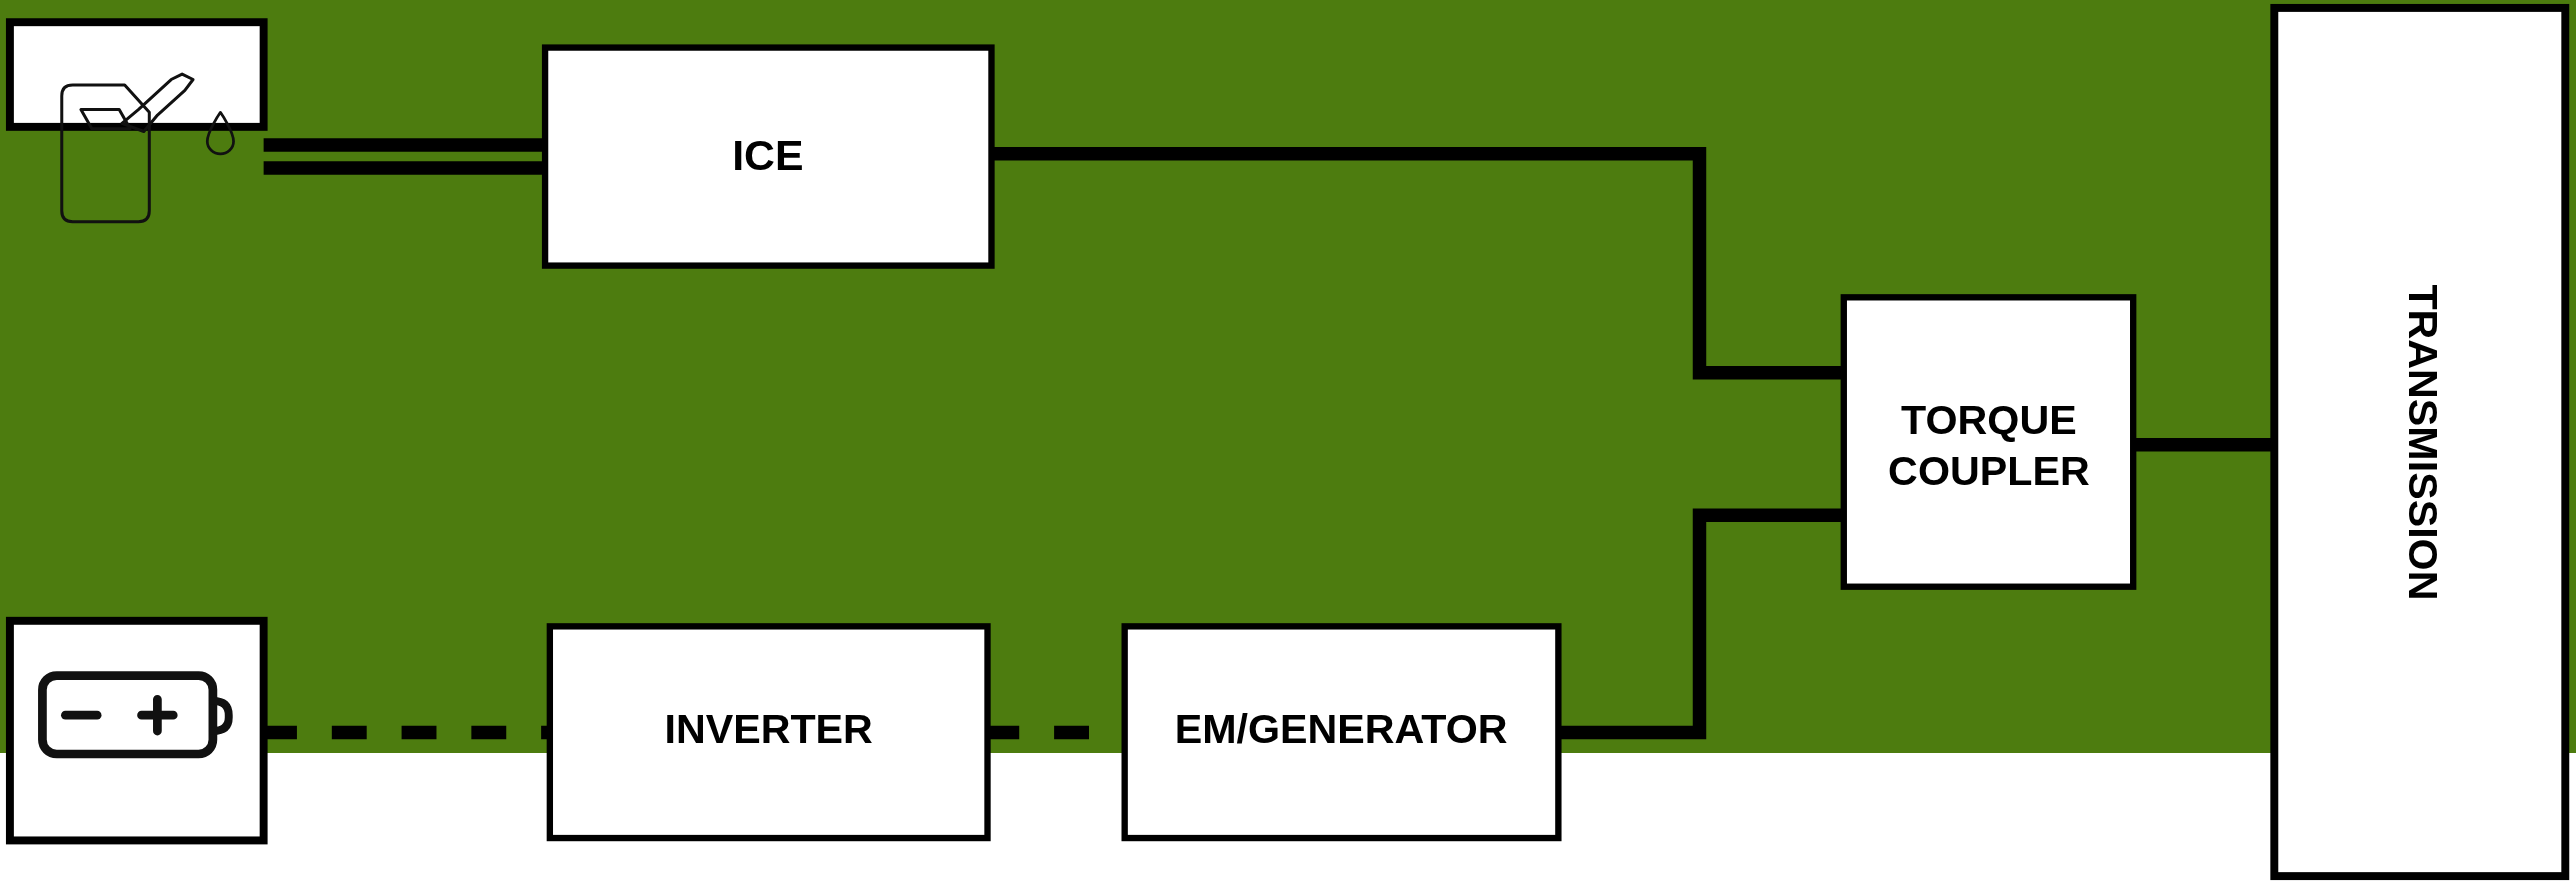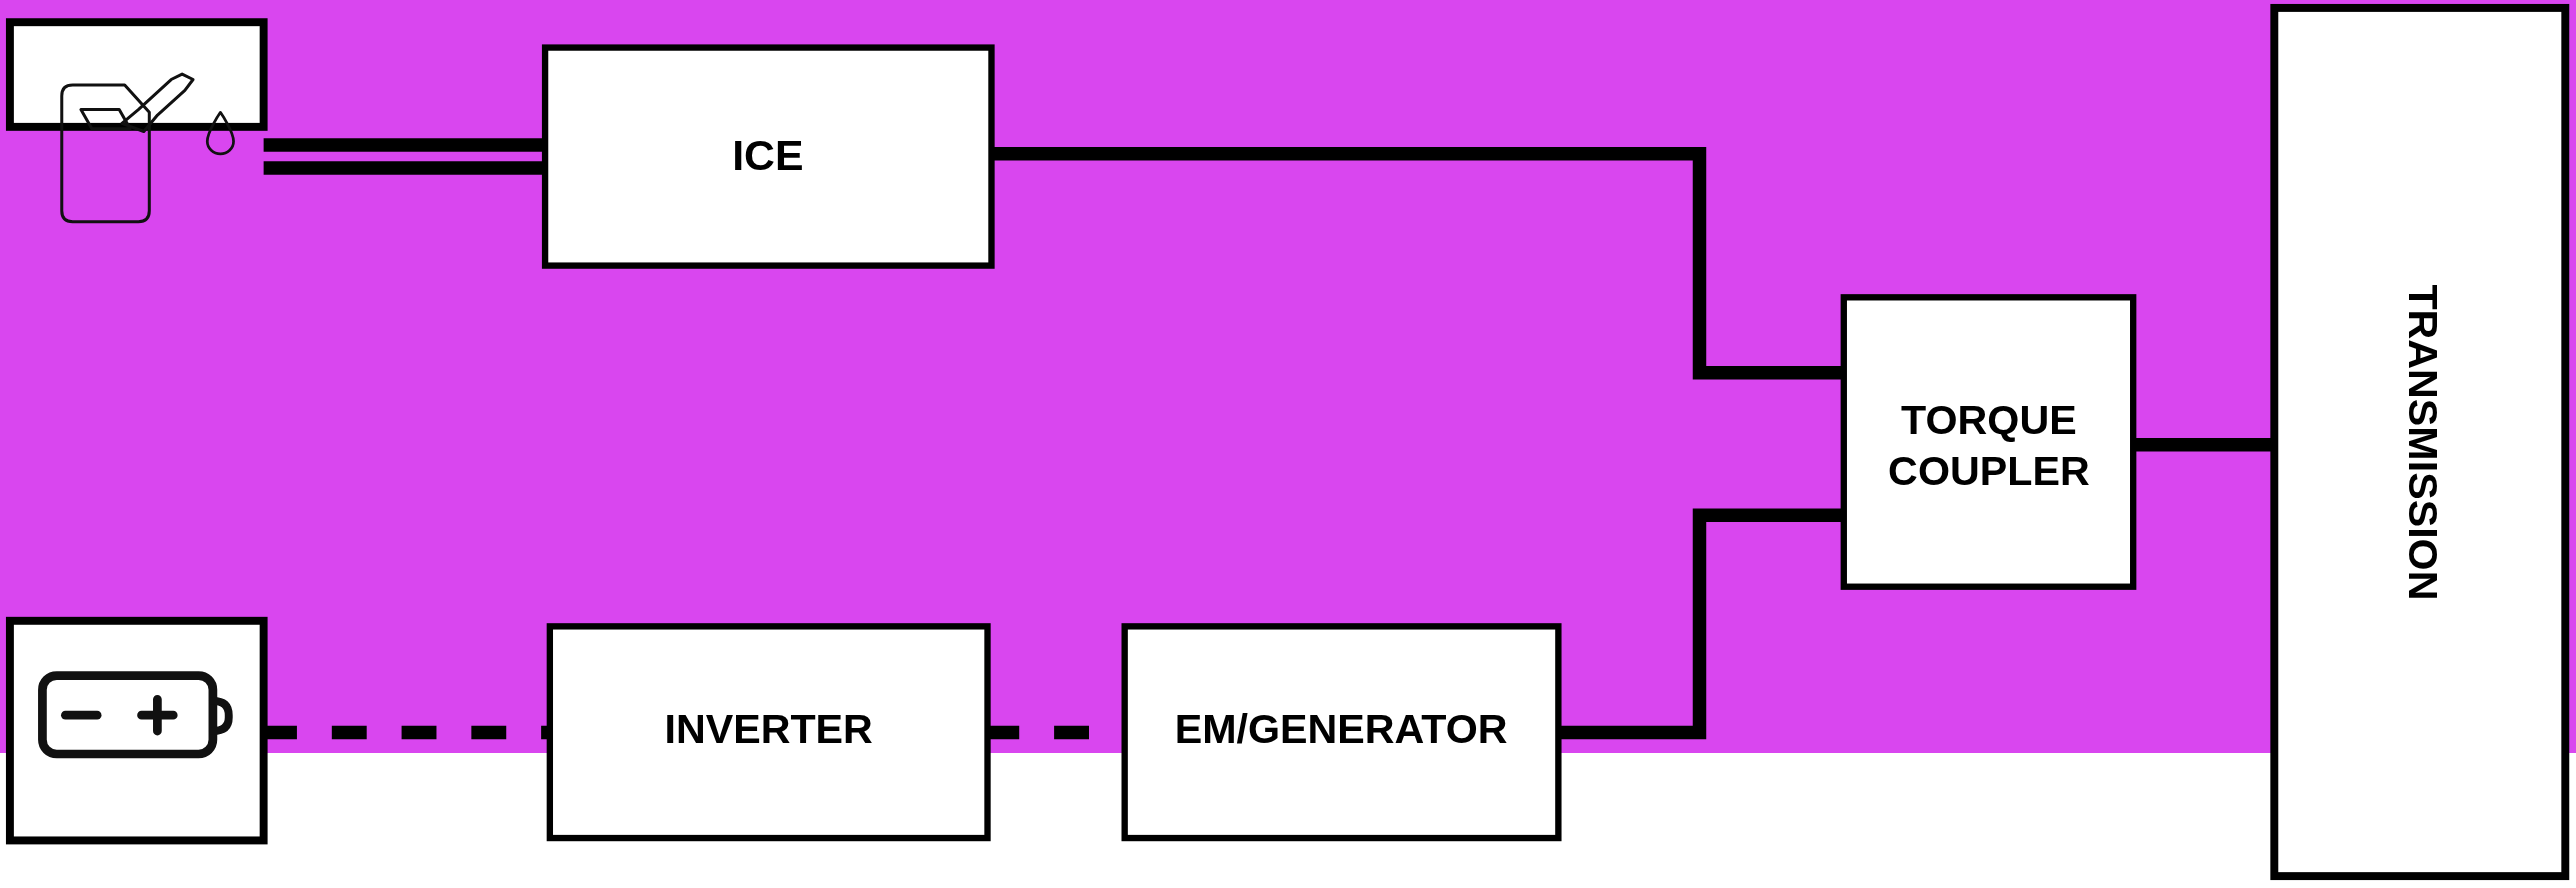--- a/index.html
+++ b/index.html
@@ -10,21 +10,21 @@
   body {
     width: 2576px;
     height: 888px;
     font-family: "Liberation Sans", sans-serif;
     overflow: hidden;
   }
   #diagram-root {
     position: relative;
     width: 2576px;
     height: 753px;
-    background: #d946ef;
+    background: #4d7c0f;
   }
   svg.layer {
     position: absolute;
     top: 0;
     left: 0;
     width: 2576px;
     height: 888px;
     display: block;
   }
   .blk-label {

